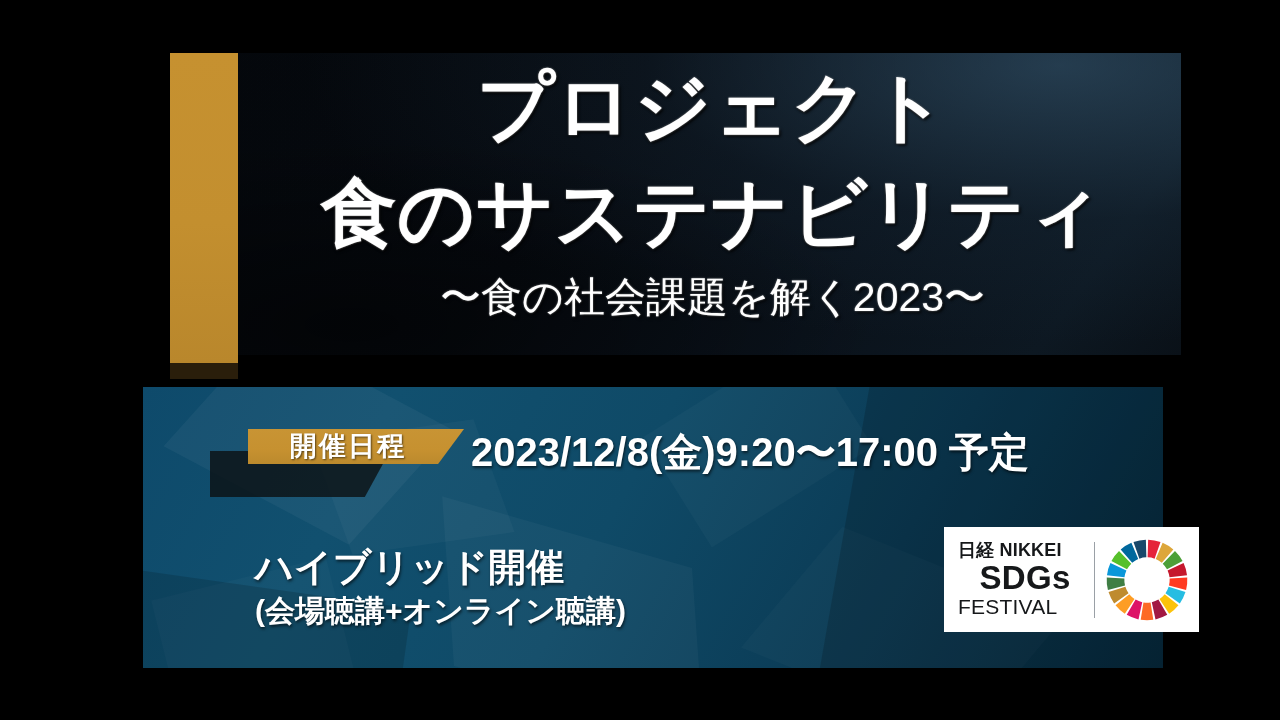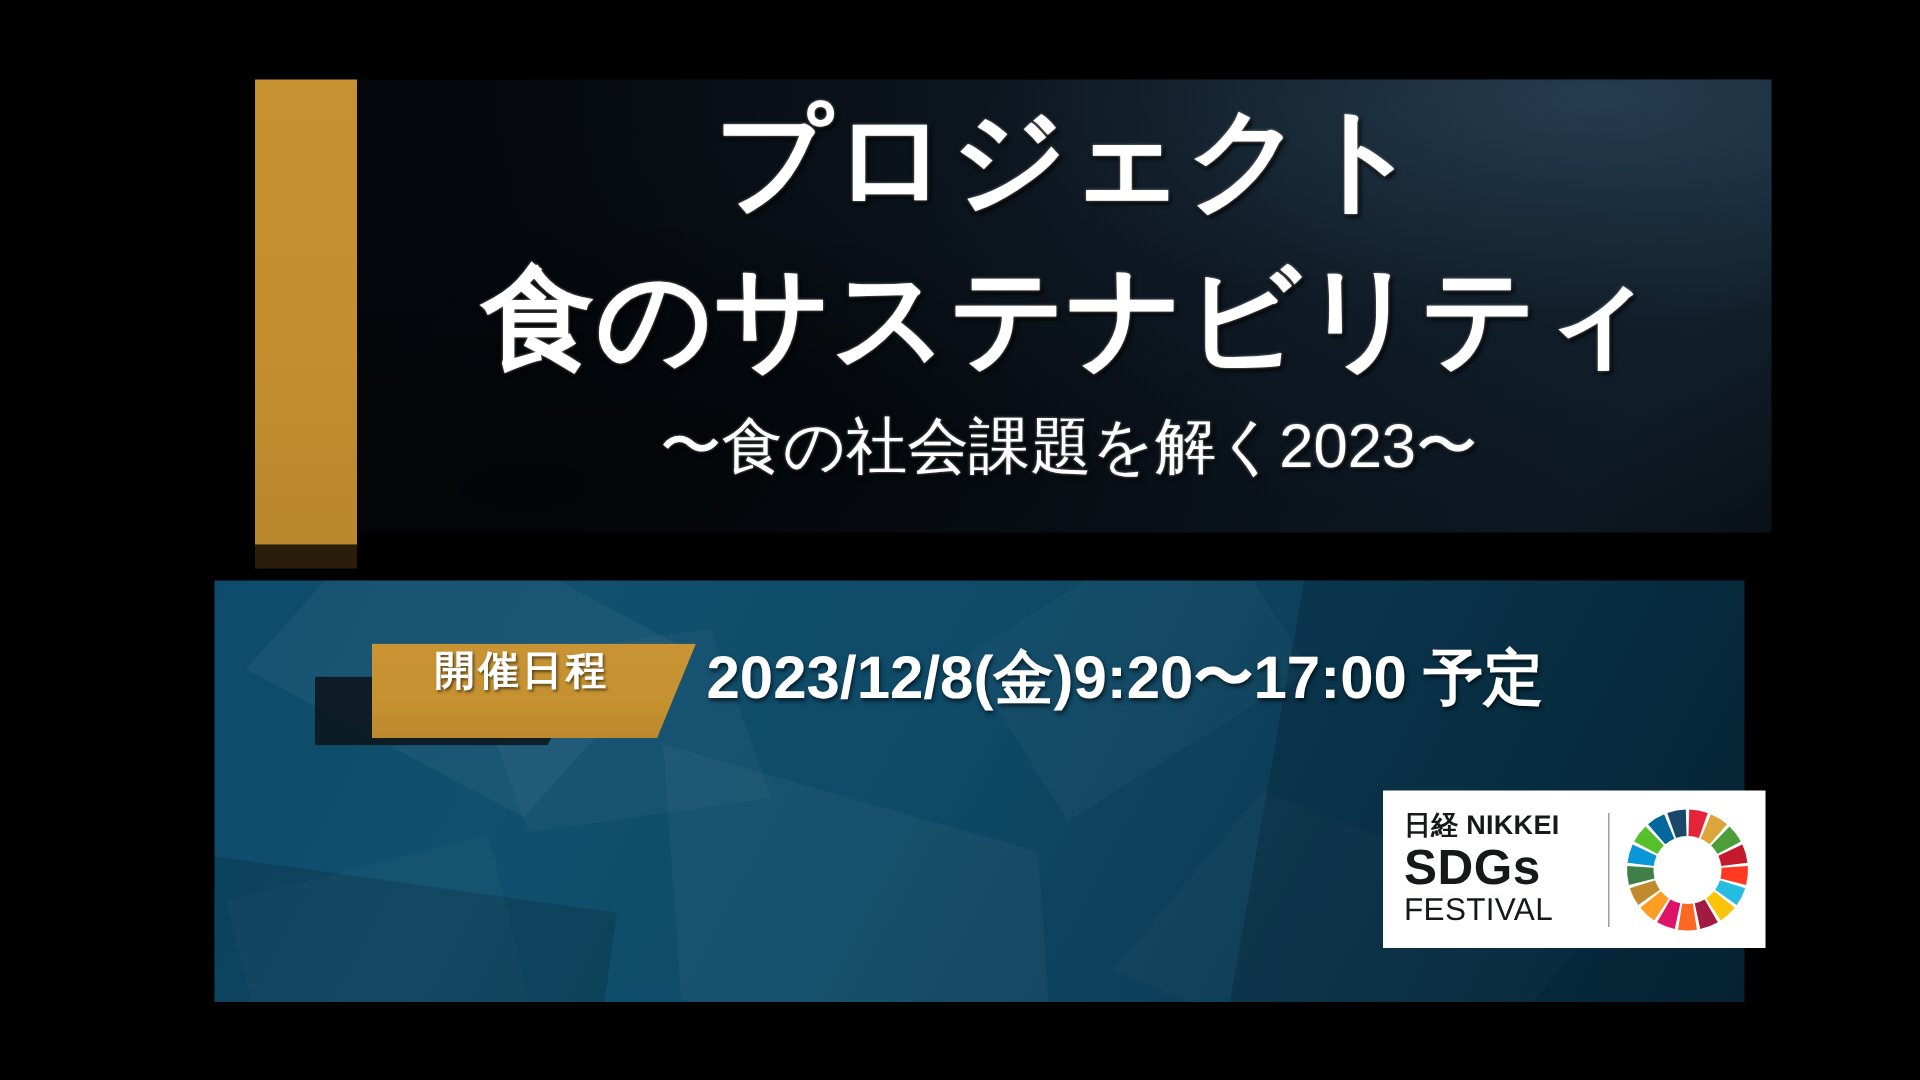--- a/index.html
+++ b/index.html
@@ -159,25 +159,25 @@
     width: 180px;
     height: 46px;
     background: rgba(12,14,16,0.78);
     clip-path: polygon(0 0, 100% 0, 86% 100%, 0 100%);
   }
   .tag {
     position: absolute;
     left: 0;
     top: 0;
     width: 216px;
-    height: 63px;
+    height: 35px;
     background: linear-gradient(180deg, #c89434 0%, #c69130 60%, #bb8a2d 100%);
     clip-path: polygon(0 0, 100% 0, 88% 100%, 0 100%);
     display: flex;
-    align-items: flex-start;
+    align-items: flex-end;
     justify-content: center;
   }
   .tag-label {
     color: #ffffff;
     font-weight: 700;
     font-size: 27px;
     letter-spacing: 0.08em;
     margin-right: 16px;
     white-space: nowrap;
     text-shadow: 1px 1px 2px rgba(0,0,0,0.55);
@@ -200,21 +200,21 @@
   }
   .text-format-sub {
     font-size: 30px;
     line-height: 40px;
     margin-top: 2px;
   }
 
   
   .logo-box {
     position: absolute;
-    left: 922px;
+    left: 944px;
     top: 527px;
     width: 255px;
     height: 105px;
     background: #ffffff;
     display: flex;
     align-items: center;
     z-index: 6;
   }
   .logo-text {
     width: 148px;
@@ -231,20 +231,21 @@
     line-height: 1.05;
     letter-spacing: 0.01em;
     white-space: nowrap;
   }
   .logo-l2 {
     font-size: 33px;
     font-weight: 700;
     line-height: 1.02;
     letter-spacing: 0.01em;
     margin-top: 1px;
+    text-align: center;
   }
   .logo-l3 {
     font-size: 21px;
     font-weight: 400;
     line-height: 1.05;
     letter-spacing: 0.01em;
     margin-top: 1px;
   }
   .logo-divider {
     width: 1px;
@@ -289,20 +290,24 @@
       <div class="tag-wrap">
         <div class="tag-shadow"></div>
         <div class="tag">
           <span class="tag-label">開催日程</span>
         </div>
       </div>
       <div class="row-text text-date">2023/12/8(金)9:20〜17:00 予定</div>
     </div>
 
     <div class="row row-format">
+      <div>
+        <div class="row-text text-format-main">ハイブリッド開催</div>
+        <div class="row-text text-format-sub">(会場聴講+オンライン聴講)</div>
+      </div>
     </div>
   </div>
 
   <div class="logo-box">
     <div class="logo-text">
       <div class="logo-l1">日経 NIKKEI</div>
       <div class="logo-l2">SDGs</div>
       <div class="logo-l3">FESTIVAL</div>
     </div>
     <div class="logo-divider"></div>

